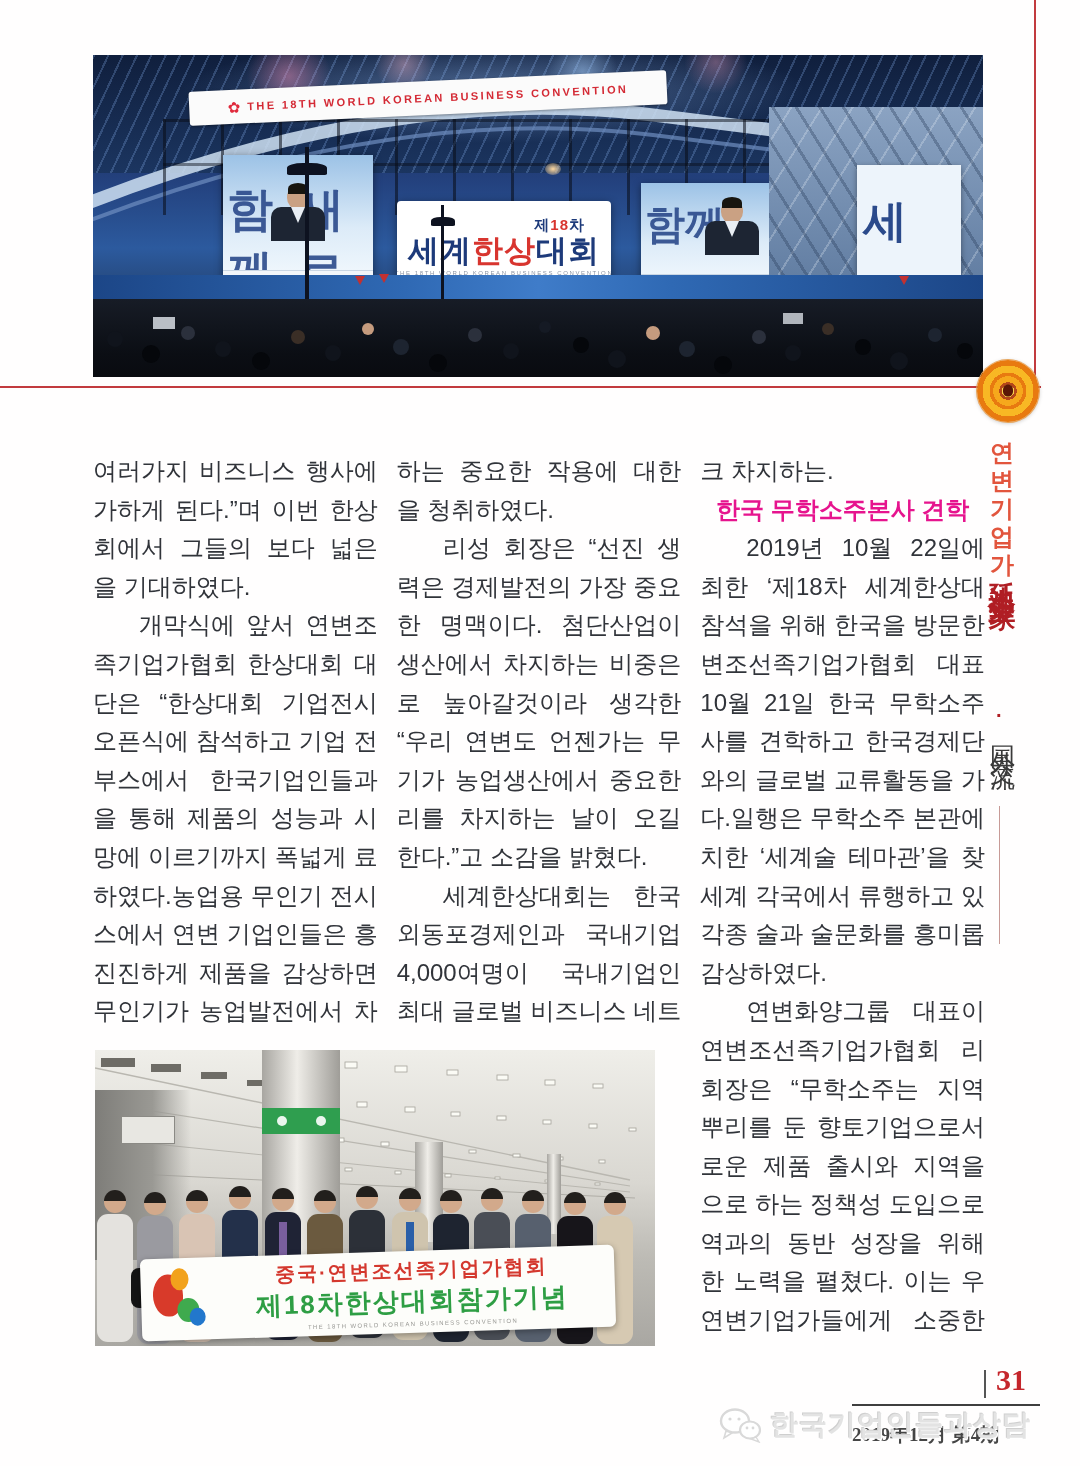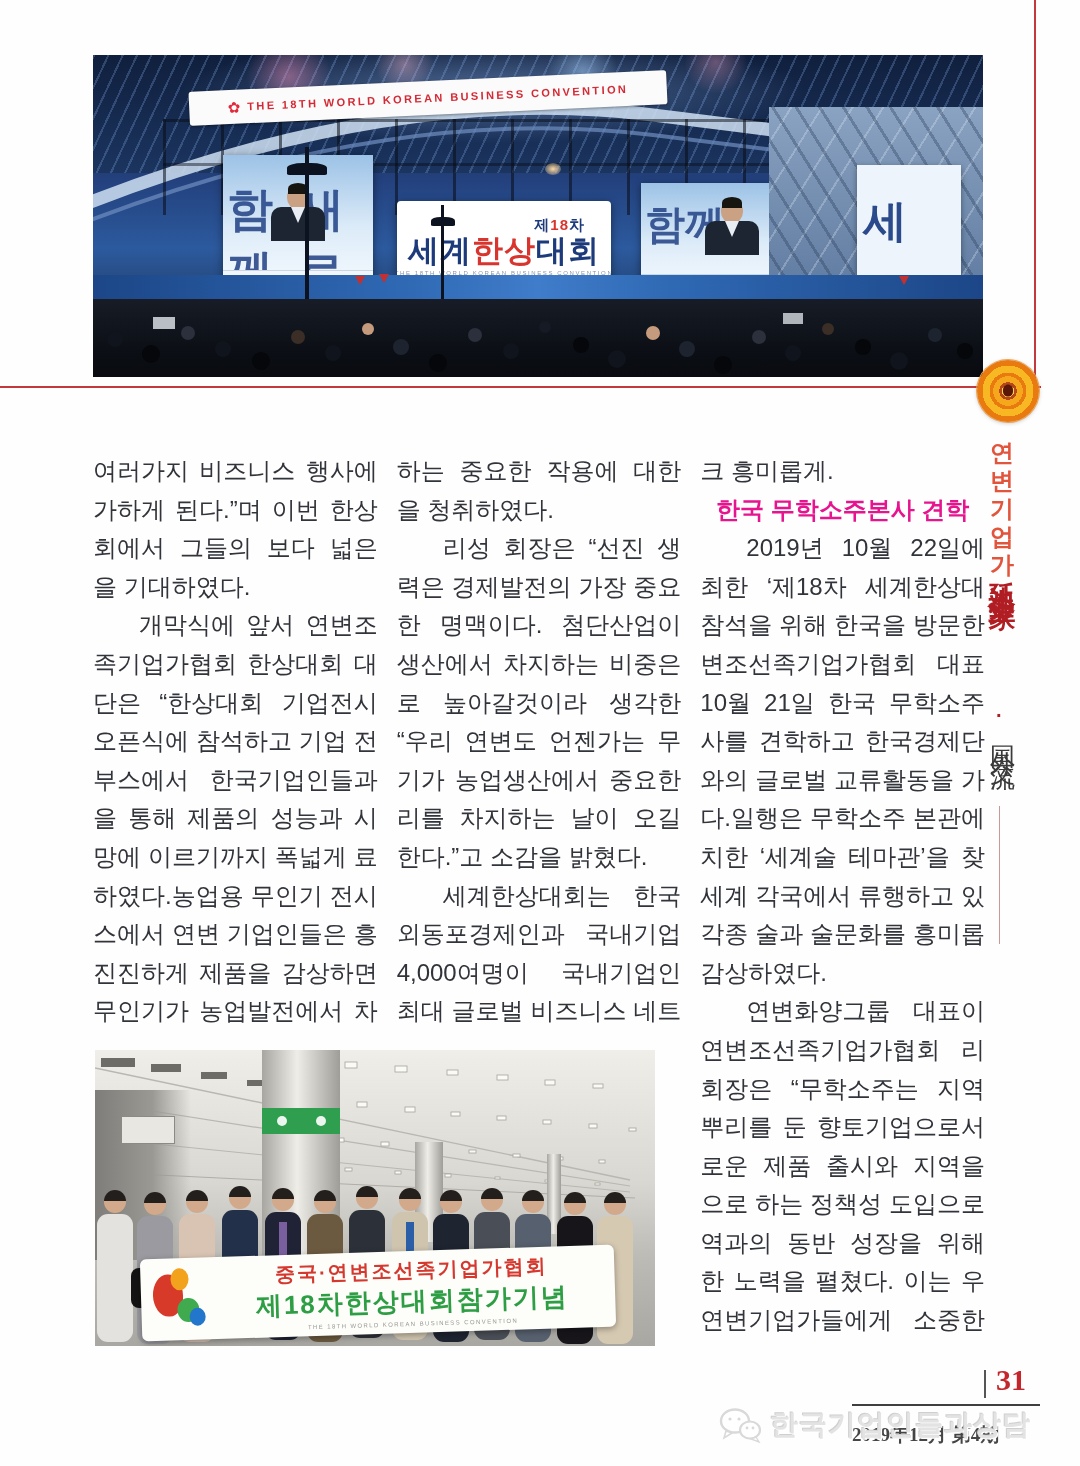--- a/index.html
+++ b/index.html
@@ -265,21 +265,21 @@
         <div class="tline">“우리 연변도 언젠가는 무인</div>
         <div class="tline">기가 농업생산에서 중요한 자</div>
         <div class="tline">리를 차지하는 날이 오길 기대</div>
         <div class="tline end">한다.”고 소감을 밝혔다.</div>
         <div class="tline ind">세계한상대회는 한국재</div>
         <div class="tline">외동포경제인과 국내기업인</div>
         <div class="tline">4,000여명이 국내기업인 한국</div>
         <div class="tline">최대 글로벌 비즈니스 네트워</div>
       </div>
     <div class="col">
-        <div class="tline end">크 흥미롭게.</div>
+        <div class="tline end">크 차지하는.</div>
         <div class="tline head">한국 무학소주본사 견학</div>
         <div class="tline ind">2019년 10월 22일에 개</div>
         <div class="tline">최한 ‘제18차 세계한상대회’에</div>
         <div class="tline">참석을 위해 한국을 방문한 연</div>
         <div class="tline">변조선족기업가협회 대표단은</div>
         <div class="tline">10월 21일 한국 무학소주 본</div>
         <div class="tline">사를 견학하고 한국경제단체</div>
         <div class="tline">와의 글로벌 교류활동을 가졌</div>
         <div class="tline">다.일행은 무학소주 본관에 위</div>
         <div class="tline">치한 ‘세계술 테마관’을 찾아</div>

